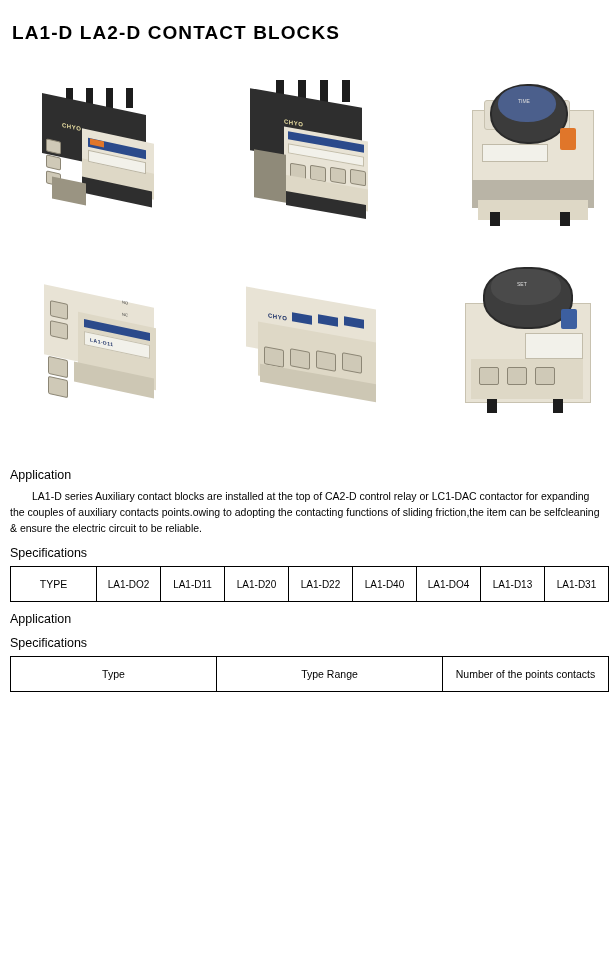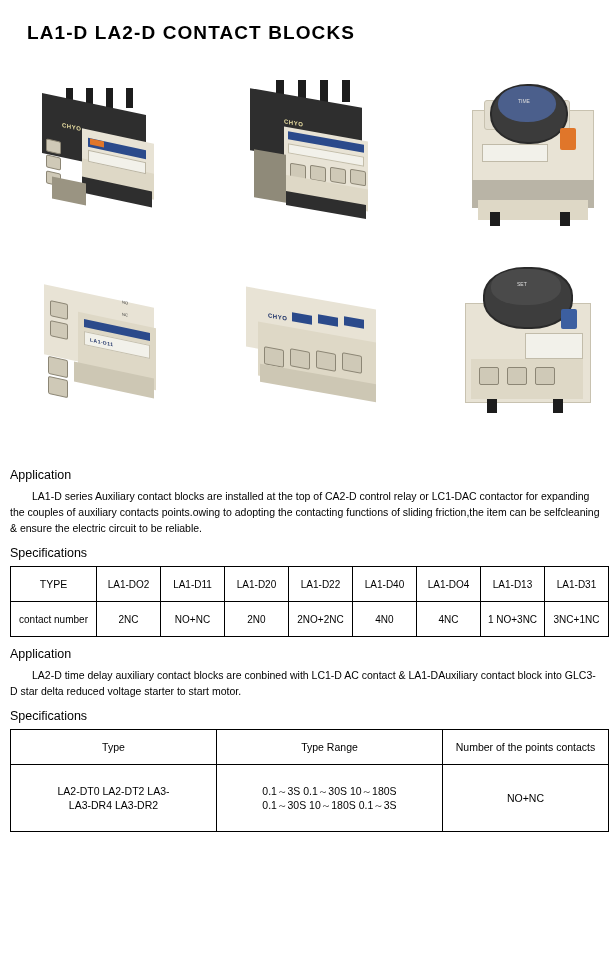--- a/index.html
+++ b/index.html
@@ -24,21 +24,20 @@
   }
   
   .title-row {
     padding: 22px 0 6px 4px;
   }
   .title {
     font-size: 19px;
     font-weight: bold;
     letter-spacing: 1.1px;
     display: inline-block;
-    margin-left: 15px;
   }
   
   .photo-grid {
     position: relative;
     height: 400px;
     margin: 8px 0 0 0;
   }
   .photo {
     position: absolute;
   }
@@ -263,57 +262,34 @@
         <td class="type-cell">TYPE</td>
         <td>LA1-DO2</td>
         <td>LA1-D11</td>
         <td>LA1-D20</td>
         <td>LA1-D22</td>
         <td>LA1-D40</td>
         <td>LA1-DO4</td>
         <td>LA1-D13</td>
         <td>LA1-D31</td>
       </tr>
-      <tr>
-        <td>contact number</td>
-        <td>2NC</td>
-        <td>NO+NC</td>
-        <td>2N0</td>
-        <td>2NO+2NC</td>
-        <td>4N0</td>
-        <td>4NC</td>
-        <td>1 NO+3NC</td>
-        <td>3NC+1NC</td>
-      </tr>
     </tbody>
   </table>
 
   <div class="section-head">Application</div>
-  <p class="para"><span class="indent"></span><span>LA2-D time delay auxiliary contact blocks are conbined with    LC1-D AC contact &amp;    LA1-DAuxiliary contact block into GLC3-D star delta reduced voltage starter to start motor.</span></p>
 
   <div class="section-head">Specifications</div>
   <table id="spec-table-2">
     <colgroup>
       <col style="width:206px">
         <col style="width:226px">
         <col style="width:166px">
     </colgroup>
     <tbody>
       <tr class="hrow">
         <td>Type</td>
         <td>Type Range</td>
         <td>Number of the points contacts</td>
       </tr>
-      <tr class="drow">
-        <td>
-          <span class="cellwrap">LA2-DT0   LA2-DT2   LA3-</span>
-          <span class="cellwrap">LA3-DR4   LA3-DR2</span>
-        </td>
-        <td>
-          <span class="cellwrap">0.1～3S 0.1～30S 10～180S</span>
-          <span class="cellwrap">0.1～30S 10～180S 0.1～3S</span>
-        </td>
-        <td>NO+NC</td>
-      </tr>
     </tbody>
   </table>
 
 </div>
 
 </body></html>

